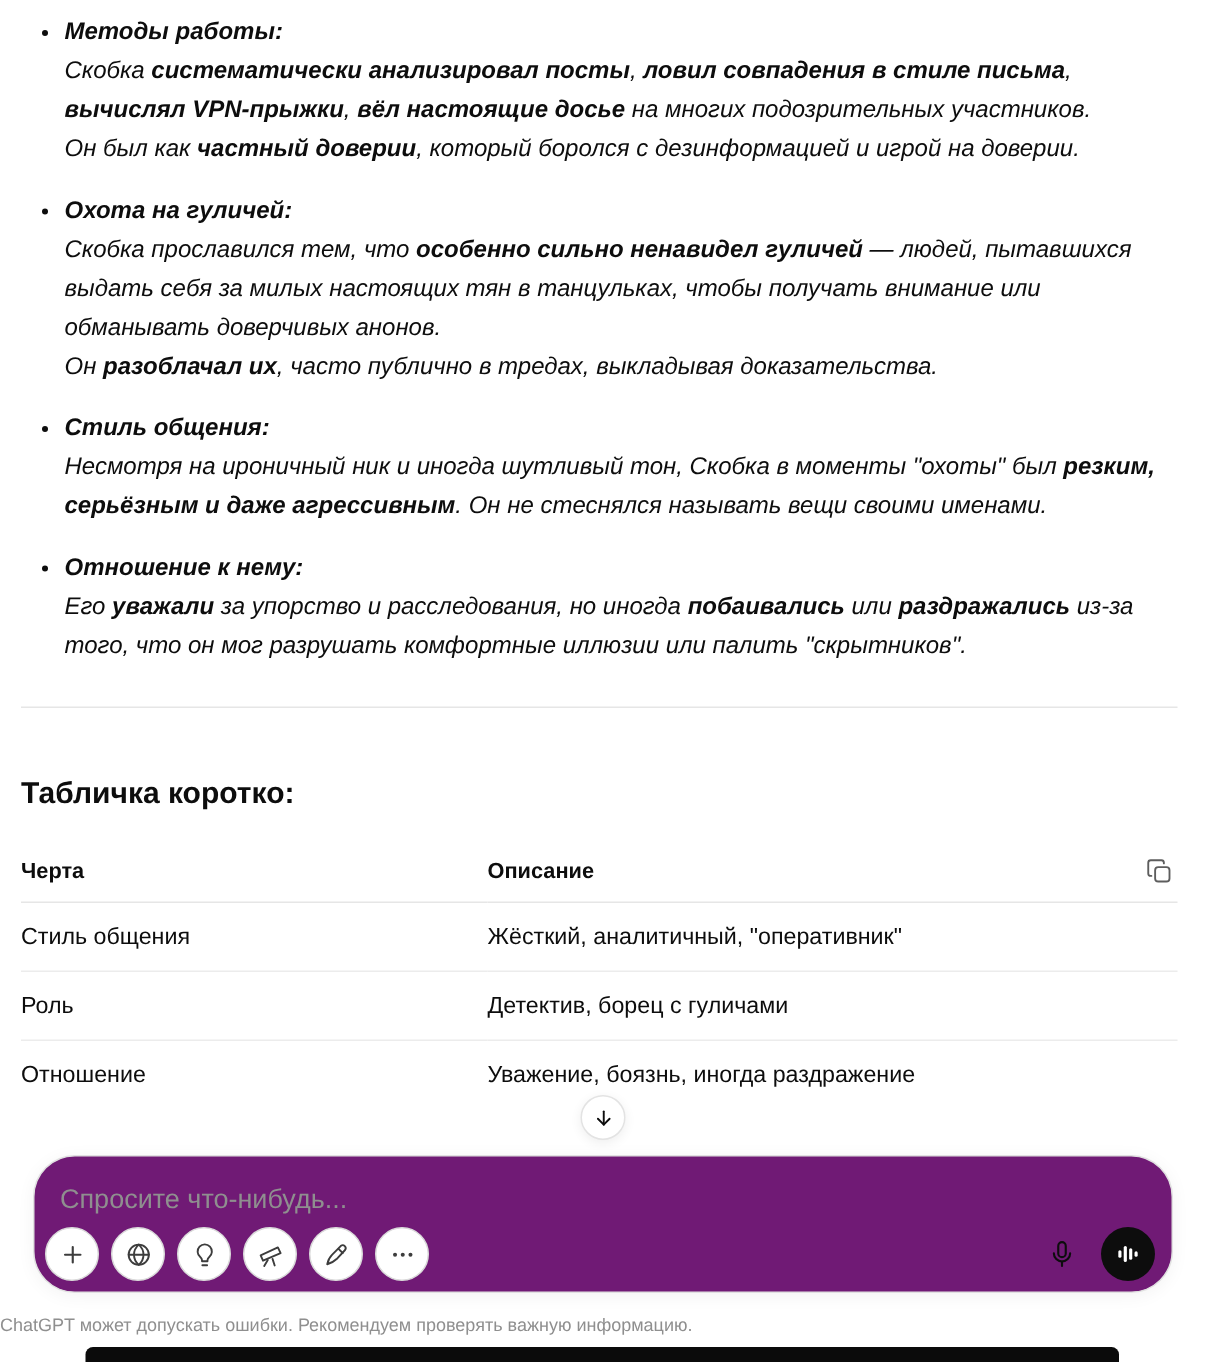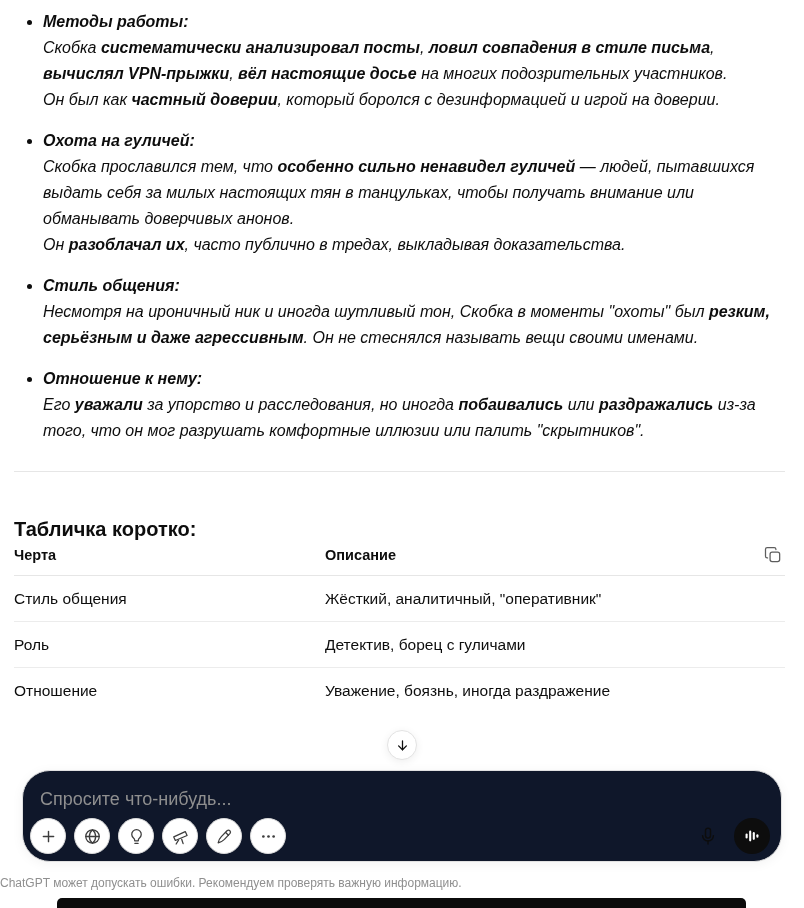--- a/index.html
+++ b/index.html
@@ -16,21 +16,21 @@
 
   
   .bullets { margin: 0; padding: 0 0 0 29px; list-style: disc; font-style: italic; }
   .bullets li { margin: 0 0 15px 0; font-size: 16px; line-height: 26px; }
   .bullets li::marker { color: var(--text, #0d0d0d); }
   .bt, .bp { margin: 0; }
   strong { font-weight: 700; }
 
   .divider { border: none; border-top: 1px solid var(--border, #e6e6e6); margin: 27px 0 0 0; }
 
-  .tbl-heading { font-size: 20px; line-height: 23px; font-weight: 700; margin: 46px 0 6px 0; }
+  .tbl-heading { font-size: 20px; line-height: 23px; font-weight: 700; margin: 46px 0 32px 0; }
 
   .tbl-wrap { position: relative; }
   .copy-btn {
     position: absolute; top: -4px; right: 0;
     background: none; border: none; padding: 2px; cursor: pointer;
     color: #5d5d5d; line-height: 0;
   }
   table { width: 100%; border-collapse: collapse; }
   th {
     text-align: left; font-weight: 700; font-size: 14.5px; color: var(--text, #0d0d0d);
@@ -47,21 +47,21 @@
     position: absolute; left: 50%; transform: translateX(-50%); top: 730px;
     width: 30px; height: 30px; border-radius: 50%;
     background: #fff; border: 1px solid #e3e3e3;
     box-shadow: 0 2px 8px rgba(0,0,0,.07);
     display: flex; align-items: center; justify-content: center;
     cursor: pointer; padding: 0; line-height: 0;
   }
 
   .composer {
     position: absolute; left: 22px; right: 22px; top: 770px; height: 92px;
-    background: #0f172a; border: 1px solid #e1e1e1; border-radius: 28px;
+    background: #701a75; border: 1px solid #e1e1e1; border-radius: 28px;
     box-shadow: 0 2px 12px rgba(0,0,0,.05);
   }
   .composer-input {
     padding: 17px 18px 0 17px;
     font-size: 18px; line-height: 22px;
     color: var(--muted, #8f8f8f);
     cursor: text;
   }
   .composer-toolbar {
     position: absolute; left: 7px; right: 11px; bottom: 7px;

